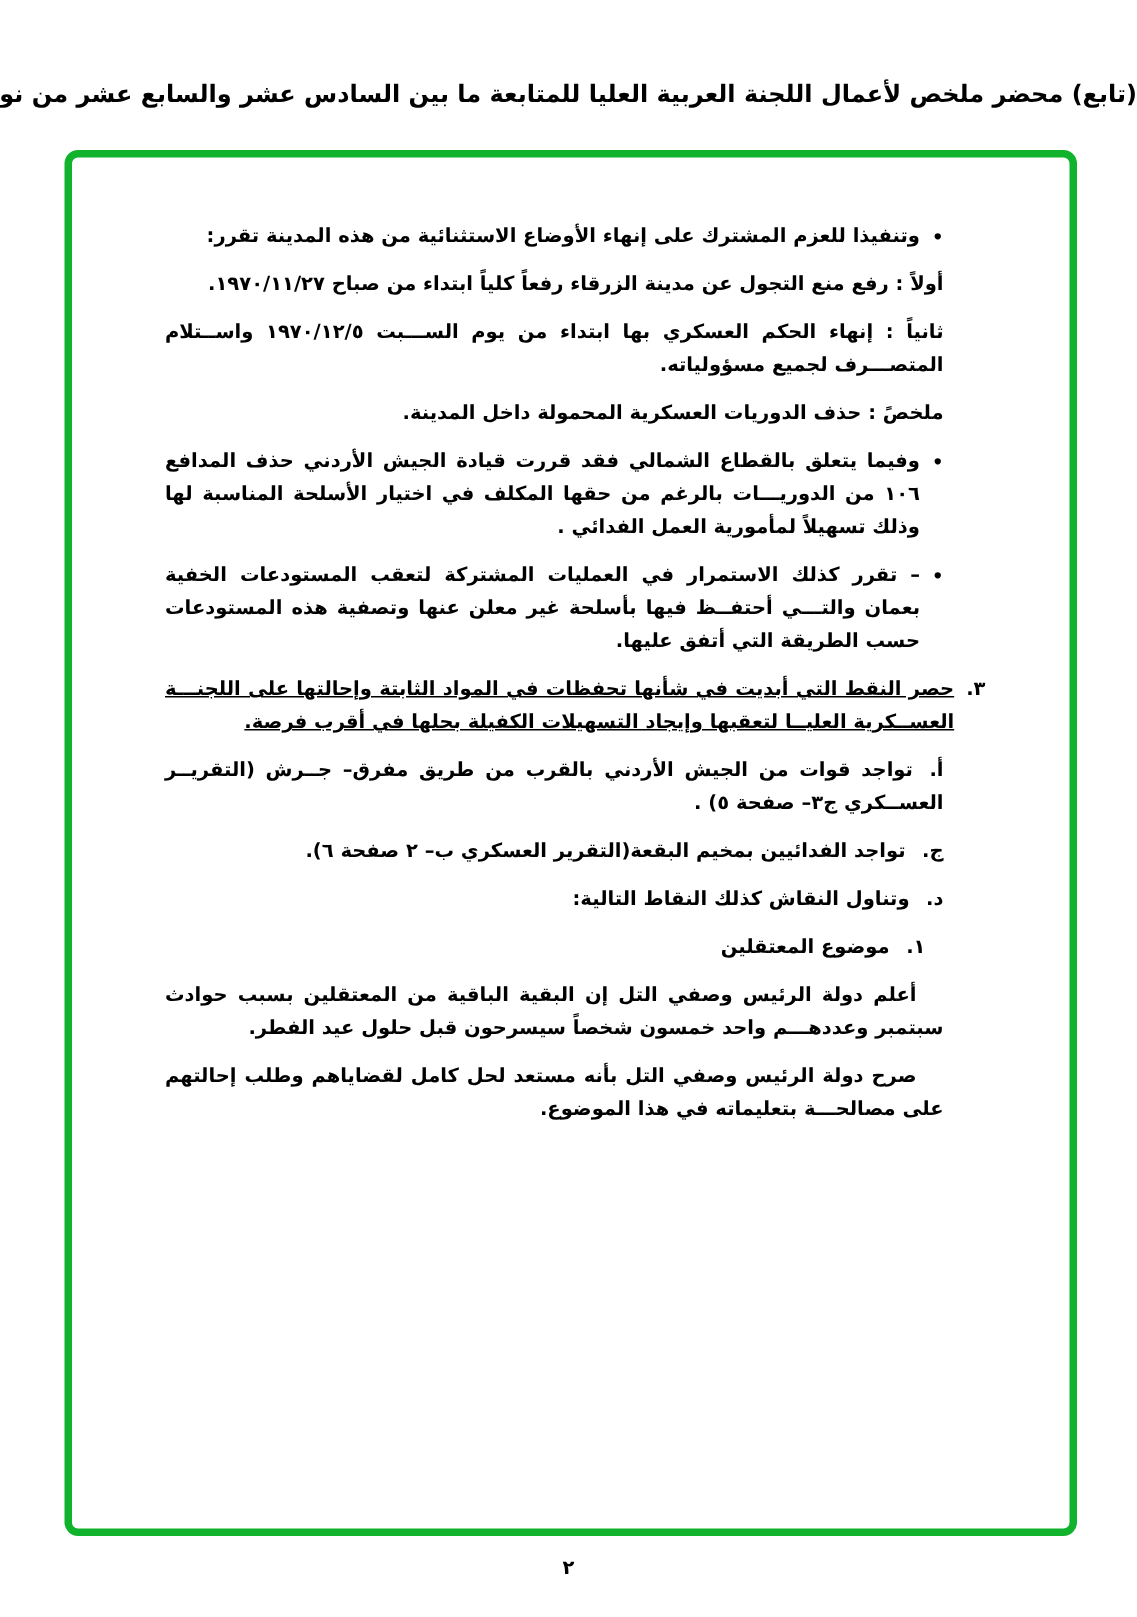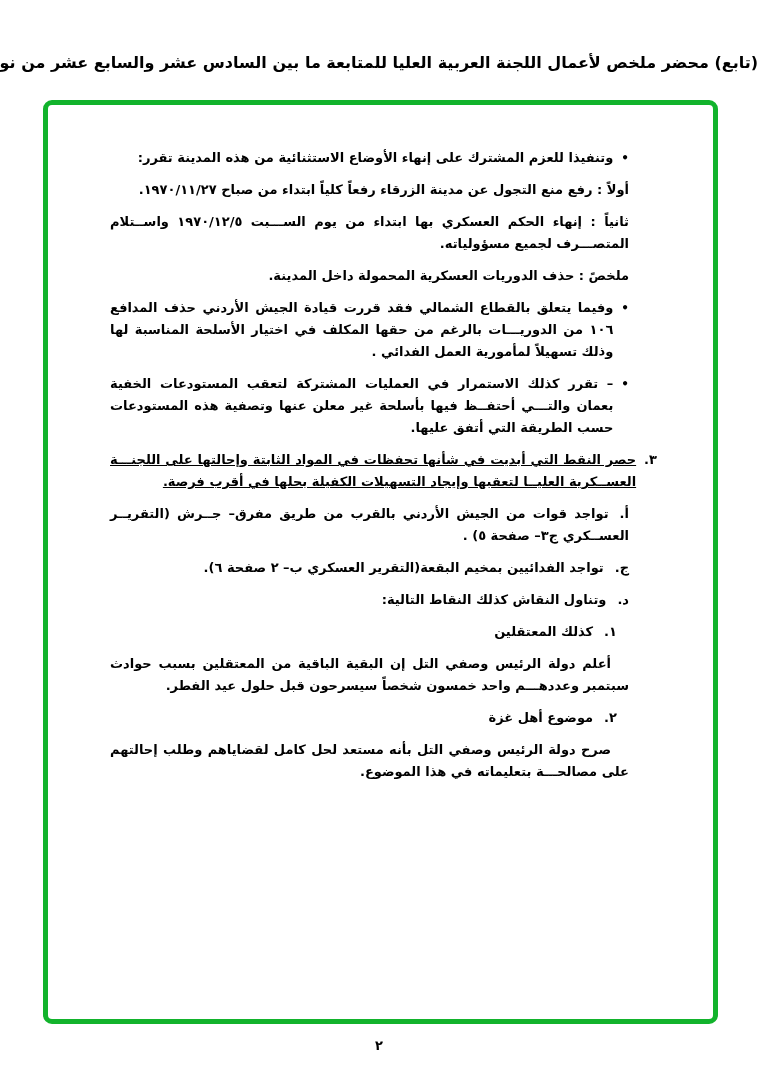--- a/index.html
+++ b/index.html
@@ -154,26 +154,23 @@
       <span>أ.</span><span class="marker-gap"></span><span>تواجد قوات من الجيش الأردني بالقرب من طريق مفرق– جــرش (التقريــر العســكري ج٣– صفحة ٥) .</span>
     </div>
     <div class="sub-item">
       <span>ج.</span><span class="marker-gap"></span><span>تواجد الفدائيين بمخيم البقعة(التقرير العسكري ب– ٢ صفحة ٦).</span>
     </div>
     <div class="sub-item">
       <span>د.</span><span class="marker-gap"></span><span>وتناول النقاش كذلك النقاط التالية:</span>
     </div>
 
     <div class="topic-head">
-      <span>١.</span><span class="marker-gap"></span><span>كذلك المعتقلين</span>
+      <span>١.</span><span class="marker-gap"></span><span>موضوع المعتقلين</span>
     </div>
     <div class="body-para">أعلم دولة الرئيس وصفي التل إن البقية الباقية من المعتقلين بسبب حوادث سبتمبر وعددهـــم واحد خمسون شخصاً سيسرحون قبل حلول عيد الفطر.</div>
 
-    <div class="topic-head">
-      <span>٢.</span><span class="marker-gap"></span><span>موضوع أهل غزة</span>
-    </div>
     <div class="body-para">صرح دولة الرئيس وصفي التل بأنه مستعد لحل كامل لقضاياهم وطلب إحالتهم على مصالحـــة بتعليماته في هذا الموضوع.</div>
 
   </div>
 
   <div class="page-number">٢</div>
 
 </div>
 
 </body></html>

